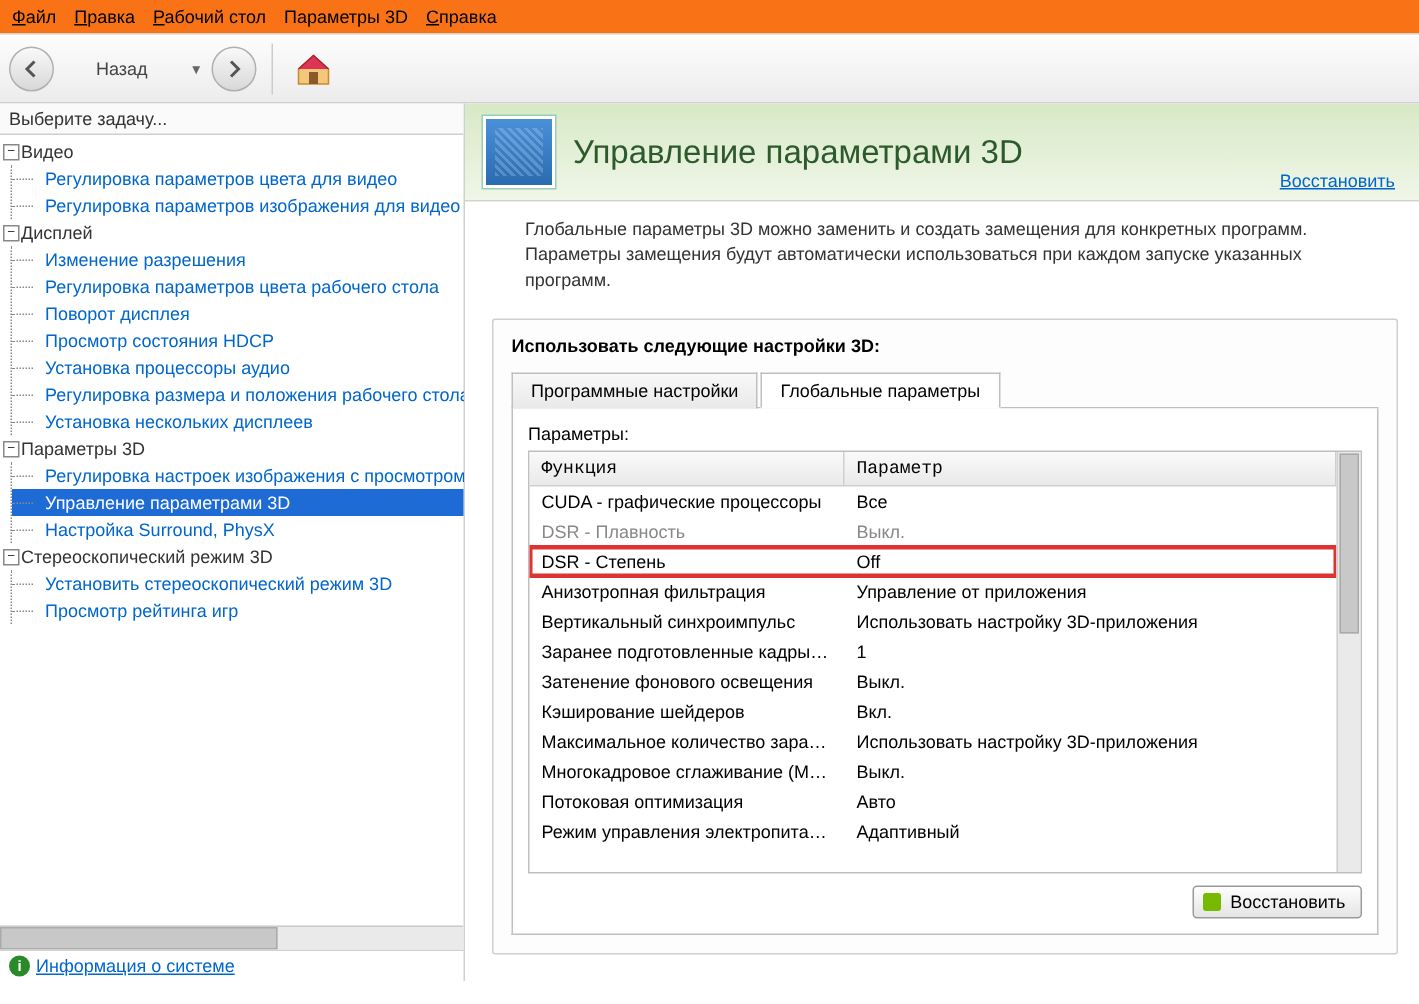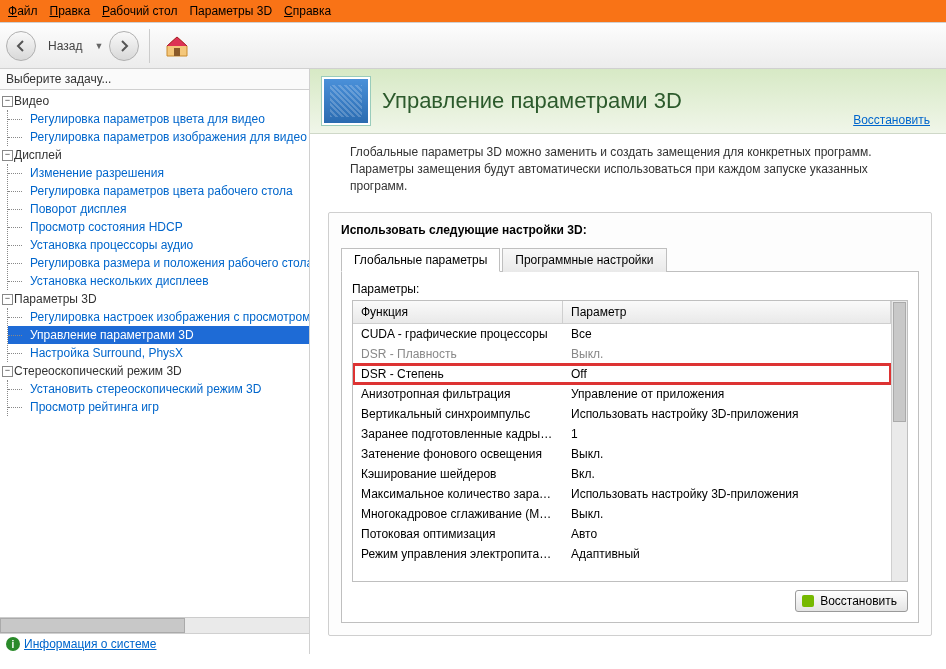--- a/index.html
+++ b/index.html
@@ -4,21 +4,21 @@
 <style>
 * { box-sizing: border-box; margin: 0; padding: 0; }
 body { font-family: "Segoe UI", Tahoma, sans-serif; font-size: 12px; background: #fff; color: #000; width: 946px; height: 669px; overflow: hidden; position: relative; }
 
 .menubar { display: flex; gap: 12px; padding: 4px 8px; border-bottom: 1px solid #d0d0d0; background: #f97316; }
 .menubar span { cursor: default; }
 .menubar span u { text-decoration: underline; }
 
 .toolbar { display: flex; align-items: center; gap: 6px; padding: 4px 6px; border-bottom: 1px solid #d0d0d0; background: linear-gradient(#fdfdfd,#ececec); height: 46px; }
 .nav-btn { width: 30px; height: 30px; border-radius: 50%; background: linear-gradient(#f9f9f9,#d8d8d8); border: 1px solid #b0b0b0; display: flex; align-items: center; justify-content: center; color: #555; font-size: 14px; }
-.nav-label { margin: 0 6px; color: #444; }
+.nav-label { margin: 0 22px; color: #444; }
 .toolbar .sep { width: 1px; height: 34px; background: #ccc; margin: 0 4px; }
 .home-btn { width: 34px; height: 34px; display: flex; align-items: center; justify-content: center; }
 
 .main { display: flex; height: calc(669px - 20px - 46px - 18px); }
 .sidebar { width: 310px; border-right: 1px solid #d0d0d0; display: flex; flex-direction: column; }
 .sidebar-top { flex: 1; overflow: hidden; display: flex; flex-direction: column; }
 .task-hdr { padding: 3px 6px; border-bottom: 1px solid #d0d0d0; color: #333; background:#fafafa; }
 
 .tree { flex: 1; overflow-x: auto; overflow-y: auto; padding: 2px 0; white-space: nowrap; }
 .tree-cat { font-weight: normal; color: #333; padding: 2px 2px 2px 14px; position: relative; }
@@ -47,21 +47,21 @@
 .panel-title { font-weight: bold; margin-bottom: 10px; }
 
 .tabs { display: flex; border-bottom: 1px solid #bfbfbf; }
 .tab { padding: 4px 12px; border: 1px solid #bfbfbf; border-bottom: none; background: linear-gradient(#f8f8f8,#e9e9e9); margin-right: 2px; position: relative; top: 1px; cursor: default; }
 .tab.active { background: #fff; border-bottom: 1px solid #fff; }
 
 .params-wrap { border: 1px solid #bfbfbf; border-top: none; padding: 10px; background: #fff; }
 .params-label { margin-bottom: 4px; }
 .grid { border: 1px solid #bfbfbf; height: 282px; overflow: hidden; position: relative; display: flex; }
 .grid-inner { flex: 1; overflow: hidden; }
-.grid-head { display: flex; background: linear-gradient(#fafafa,#e9e9e9); border-bottom: 1px solid #cfcfcf; }
+.grid-head { display: flex; background: linear-gradient(#fafafa,#e9e9e9); border-bottom: 1px solid #cfcfcf; font-family: Liberation Mono, monospace; }
 .grid-head div { padding: 4px 8px; border-right: 1px solid #cfcfcf; }
 .gcol-f { flex: 0 0 210px; }
 .gcol-p { flex: 1; }
 .grid-body { }
 .grow { display: flex; }
 .grow div { padding: 3px 8px; white-space: nowrap; overflow: hidden; text-overflow: ellipsis; }
 .grow.highlight { outline: 3px solid #d33; outline-offset: -2px; align-items: flex-end; }
 .grow.dim { color: #888; }
 .grid-vs { width: 16px; background: #eaeaea; border-left: 1px solid #cfcfcf; position: relative; }
 .grid-vs .thumb { position: absolute; left: 1px; top: 1px; right: 1px; height: 120px; background: #c8c8c8; border: 1px solid #aaa; }
@@ -155,22 +155,22 @@
     <div class="banner">
       <div class="icon3d"></div>
       <h1>Управление параметрами 3D</h1>
       <span class="restore-link">Восстановить</span>
     </div>
     <div class="desc-top">Глобальные параметры 3D можно заменить и создать замещения для конкретных программ. Параметры замещения будут автоматически использоваться при каждом запуске указанных программ.</div>
 
     <div class="panel">
       <div class="panel-title">Использовать следующие настройки 3D:</div>
       <div class="tabs">
+        <div class="tab">Программные настройки</div>
         <div class="tab active">Глобальные параметры</div>
-        <div class="tab">Программные настройки</div>
       </div>
       <div class="params-wrap">
         <div class="params-label">Параметры:</div>
         <div class="grid">
           <div class="grid-inner">
             <div class="grid-head">
               <div class="gcol-f">Функция</div>
               <div class="gcol-p">Параметр</div>
             </div>
             <div class="grid-body" id="grid-body">

